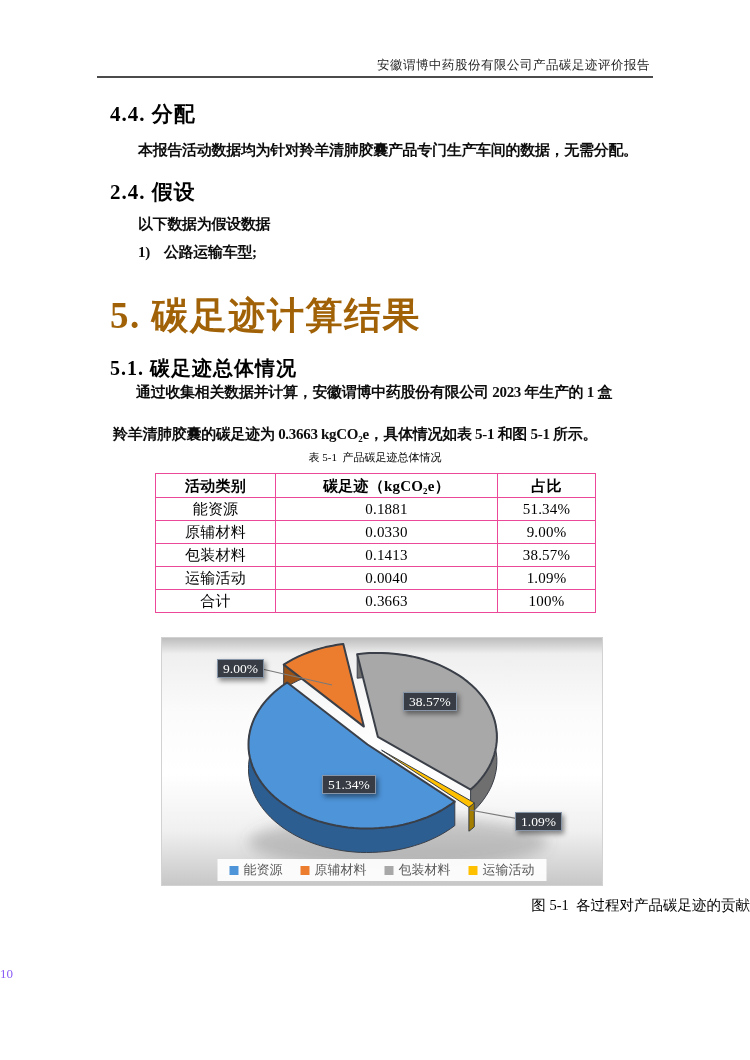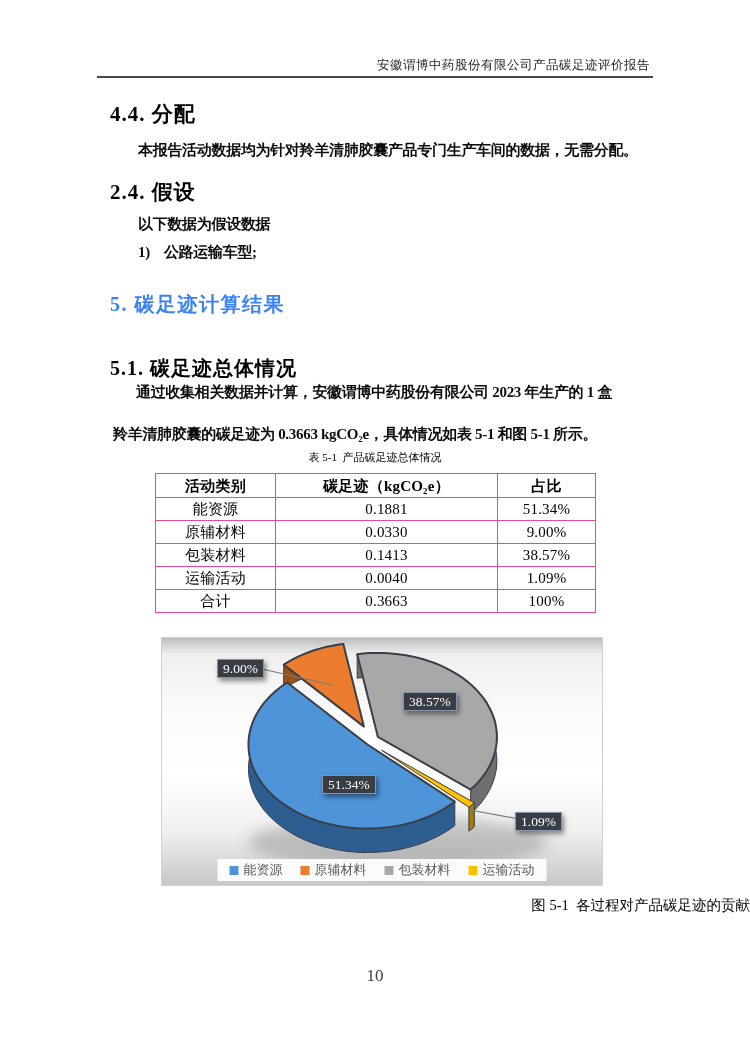--- a/index.html
+++ b/index.html
@@ -7,21 +7,21 @@
     position:relative;width:750px;height:1060px;background:#ffffff;overflow:hidden;
     font-family:"Liberation Serif","DejaVu Serif",serif;color:#111;
   }
   
   .hdr{position:absolute;top:57px;right:100px;font-size:12.5px;color:#1f1f1f;letter-spacing:.5px;}
   .hdr-rule{position:absolute;top:76px;left:97px;right:97px;height:2px;background:#4b4b4b;}
   
   .h-sub{position:absolute;left:110px;font-size:21px;font-weight:bold;letter-spacing:1px;color:#000;}
   .h44{top:100px;}
   .h45{top:178px;}
-  .h5{position:absolute;left:110px;top:291px;font-size:20px;font-weight:bold;letter-spacing:1.5px;color:#3b82f6;}
+  .h5{position:absolute;left:110px;top:291px;font-size:37px;font-weight:bold;letter-spacing:1.5px;color:#a16207;}
   .h51{position:absolute;left:110px;top:355px;font-size:20px;font-weight:bold;letter-spacing:1px;color:#000;}
   
   .body-txt{position:absolute;font-size:15px;letter-spacing:-.3px;color:#0d0d0d;line-height:22px;font-weight:bold;}
   .p44{left:113px;top:139px;width:548px;text-indent:25px;}
   .p45{left:138px;top:213px;}
   .li1{left:138px;top:241px;}
   .li1 .li-marker{display:inline-block;}
   .li1 .li-text{display:inline-block;margin-left:14px;}
   .p51a{left:136px;top:381px;}
   .p51b{left:113px;top:423px;}
@@ -47,21 +47,21 @@
   .pl-blue{left:160px;top:137px;}
   .pl-yellow{left:353px;top:174px;}
   .legend{
     position:absolute;left:50%;transform:translateX(-50%);top:221px;display:flex;gap:18px;align-items:center;
     background:rgba(255,255,255,.92);padding:2px 12px;font-size:13px;color:#595959;white-space:nowrap;
   }
   .lg-item{display:flex;align-items:center;}
   .lg-sq{width:9px;height:9px;display:inline-block;margin-right:5px;}
   
   .fig-caption{position:absolute;top:896px;left:0;width:100%;text-align:right;font-size:14.5px;color:#000;white-space:pre;}
-  .pagenum{position:absolute;top:966px;left:0;width:100%;text-align:center;font-size:17px;color:#404040;}
+  .pagenum{position:absolute;top:966px;left:0;width:100%;text-align:left;font-size:13px;color:#8b5cf6;}
 </style>
 </head>
 <body>
 
 <div class="page">
 
   <div class="hdr">安徽谓博中药股份有限公司产品碳足迹评价报告</div>
   <div class="hdr-rule"></div>
 
   <div class="h-sub h44">4.4. 分配</div>

